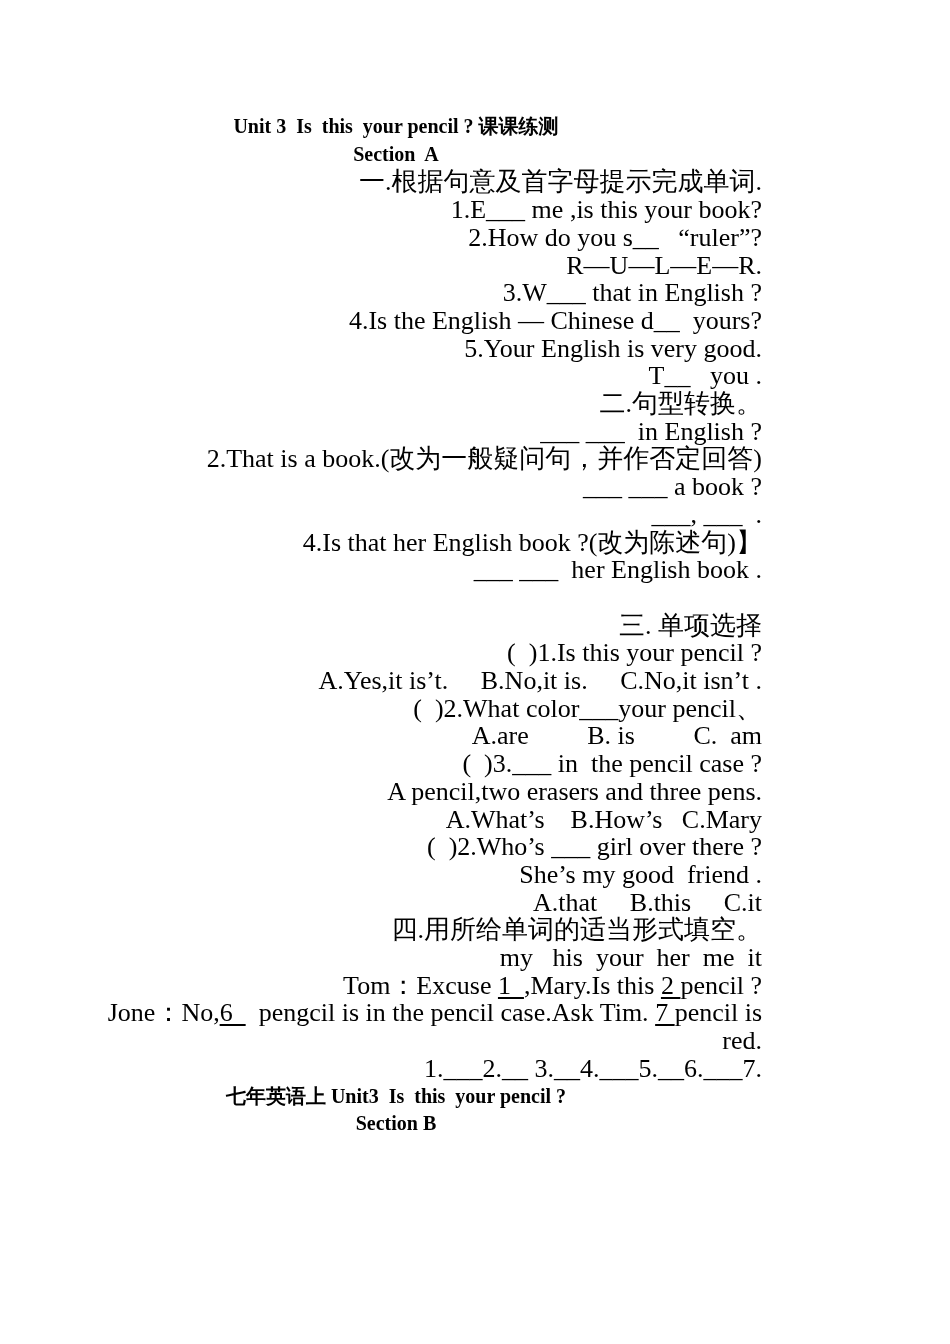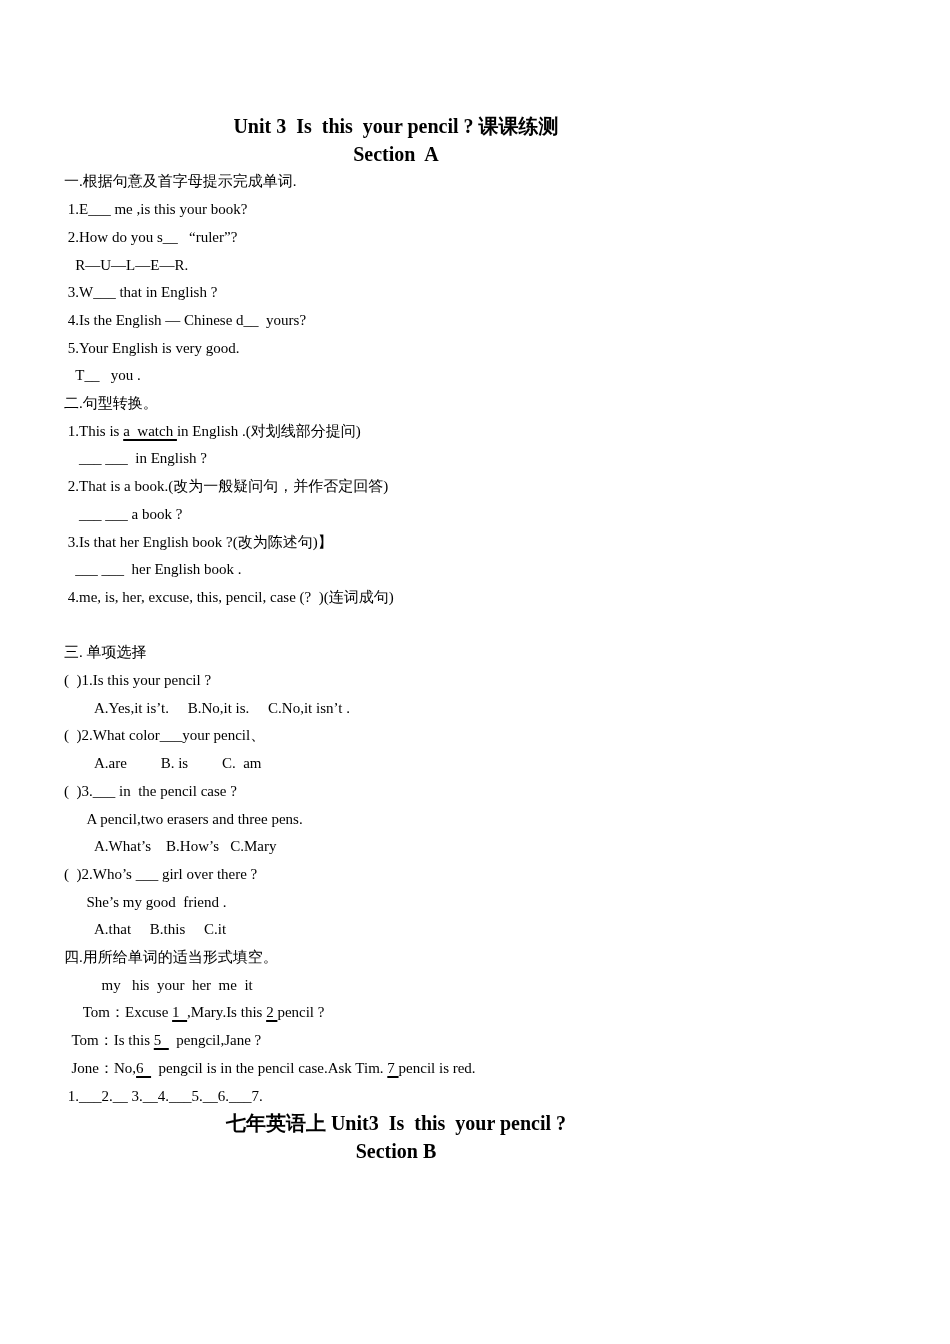--- a/index.html
+++ b/index.html
@@ -8,25 +8,26 @@
     position: relative;
     width: 792px;
     height: 1344px;
     background: #ffffff;
     color: #000000;
     font-family: "Liberation Serif", "DejaVu Serif", serif;
   }
   .doc { position: absolute; top: 113px; left: 0; right: 0; }
   .line {
     white-space: pre-wrap;
-    font-size: 15px;
+    font-size: 26px;
     line-height: 27.7px;
     min-height: 27.7px;
     padding-left: 64px;
     padding-right: 30px;
+    text-align: right;
   }
   .line.center {
     padding-left: 70px;
     padding-right: 70px;
     text-align: center;
   }
   .line.bold { font-weight: bold; font-size: 20px; }
   .ul { text-decoration: underline; text-underline-offset: 3px; text-decoration-thickness: 1.5px; }
 </style>
 </head>
@@ -38,41 +39,39 @@
       <div class="line center bold"><span>Section  A</span></div>
       <div class="line"><span>一.根据句意及首字母提示完成单词.</span></div>
       <div class="line"><span> 1.E___ me ,is this your book?</span></div>
       <div class="line"><span> 2.How do you s__   “ruler”?</span></div>
       <div class="line"><span>   R—U—L—E—R.</span></div>
       <div class="line"><span> 3.W___ that in English ?</span></div>
       <div class="line"><span> 4.Is the English — Chinese d__  yours?</span></div>
       <div class="line"><span> 5.Your English is very good.</span></div>
       <div class="line"><span>   T__   you .</span></div>
       <div class="line"><span>二.句型转换。</span></div>
-      <div class="line"><span> 1.This is </span><span class="ul">a&nbsp;&nbsp;watch&nbsp;</span><span>in English .(对划线部分提问)</span></div>
       <div class="line"><span>    ___ ___  in English ?</span></div>
       <div class="line"><span> 2.That is a book.(改为一般疑问句，并作否定回答)</span></div>
       <div class="line"><span>    ___ ___ a book ?</span></div>
-      <div class="line"><span> 3.Is that her English book ?(改为陈述句)】</span></div>
+      <div class="line"><span>    ___, ___  .</span></div>
+      <div class="line"><span> 4.Is that her English book ?(改为陈述句)】</span></div>
       <div class="line"><span>   ___ ___  her English book .</span></div>
-      <div class="line"><span> 4.me, is, her, excuse, this, pencil, case (?  )(连词成句)</span></div>
       <div class="line"></div>
       <div class="line"><span>三. 单项选择</span></div>
       <div class="line"><span>(  )1.Is this your pencil ?</span></div>
       <div class="line"><span>        A.Yes,it is’t.     B.No,it is.     C.No,it isn’t .</span></div>
       <div class="line"><span>(  )2.What color___your pencil、</span></div>
       <div class="line"><span>        A.are         B. is         C.  am</span></div>
       <div class="line"><span>(  )3.___ in  the pencil case ?</span></div>
       <div class="line"><span>      A pencil,two erasers and three pens.</span></div>
       <div class="line"><span>        A.What’s    B.How’s   C.Mary</span></div>
       <div class="line"><span>(  )2.Who’s ___ girl over there ?</span></div>
       <div class="line"><span>      She’s my good  friend .</span></div>
       <div class="line"><span>        A.that     B.this     C.it</span></div>
       <div class="line"><span>四.用所给单词的适当形式填空。</span></div>
       <div class="line"><span>          my   his  your  her  me  it</span></div>
       <div class="line"><span>     Tom：Excuse </span><span class="ul">1&nbsp;&nbsp;</span><span>,Mary.Is this </span><span class="ul">2&nbsp;</span><span>pencil ?</span></div>
-      <div class="line"><span>  Tom：Is this </span><span class="ul">5&nbsp;&nbsp;</span><span>  pengcil,Jane ?</span></div>
       <div class="line"><span>  Jone：No,</span><span class="ul">6&nbsp;&nbsp;</span><span>  pengcil is in the pencil case.Ask Tim. </span><span class="ul">7&nbsp;</span><span>pencil is red.</span></div>
       <div class="line"><span> 1.___2.__ 3.__4.___5.__6.___7.</span></div>
       <div class="line center bold"><span>七年英语上 Unit3  Is  this  your pencil ?</span></div>
       <div class="line center bold"><span>Section B</span></div>
     </div>
 </div>
 
 </body></html>

